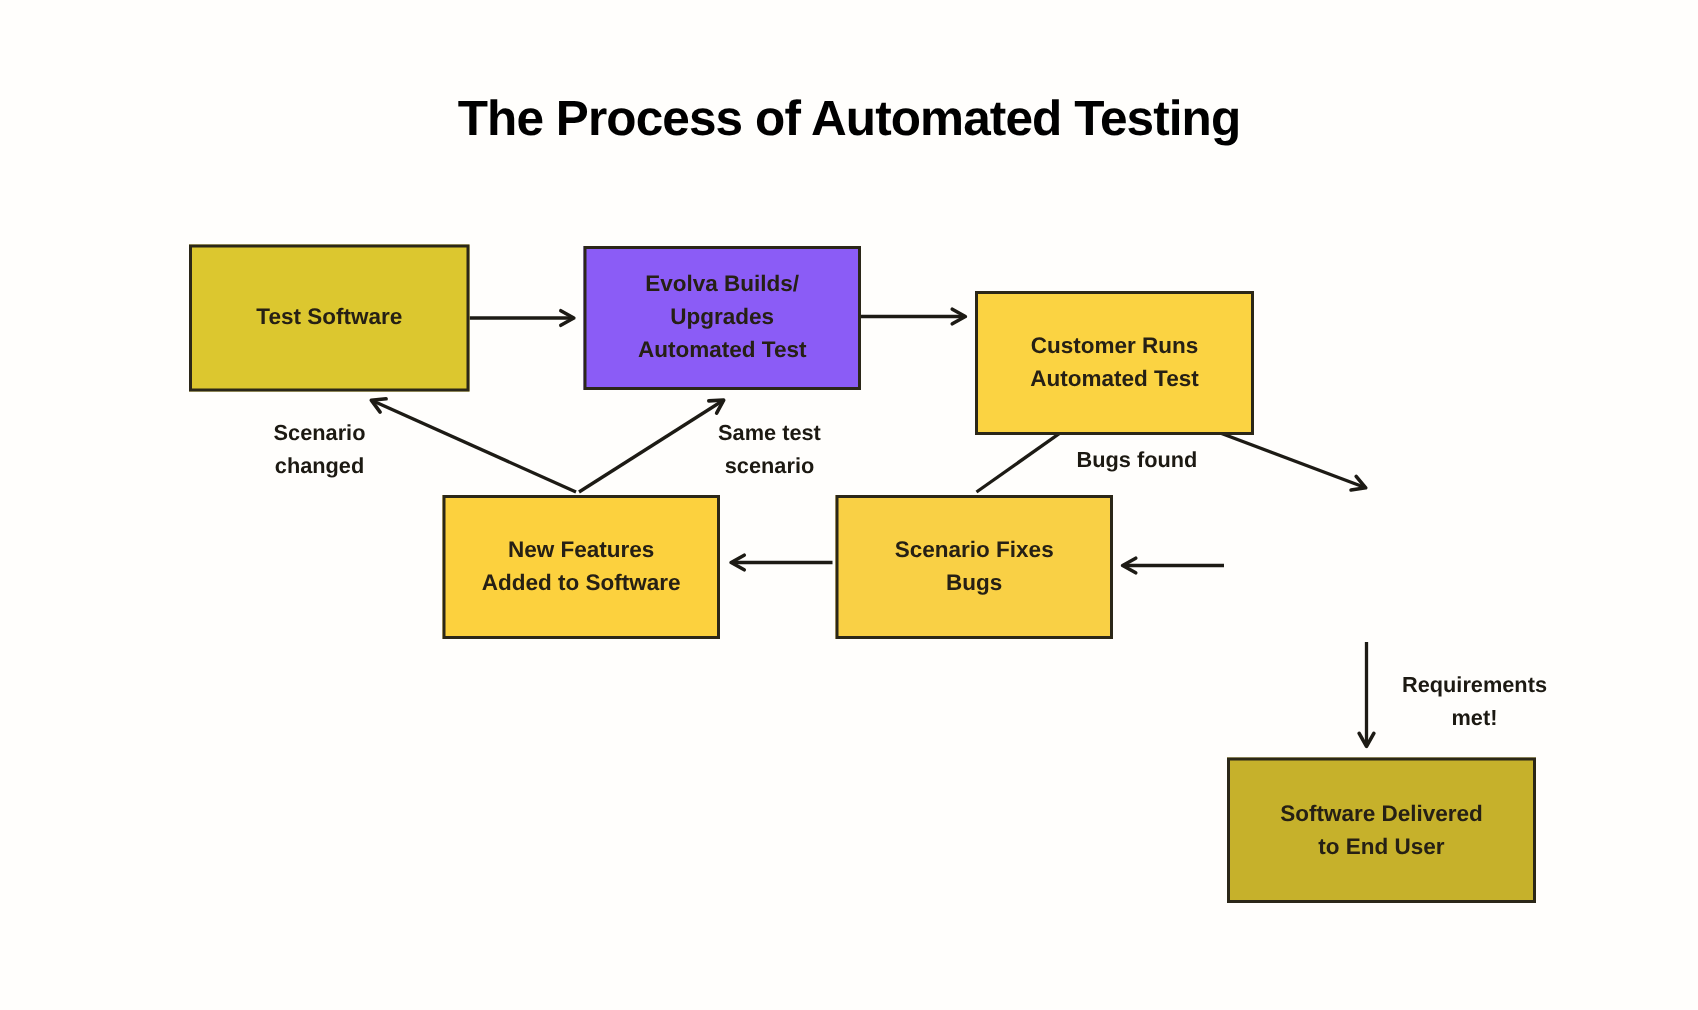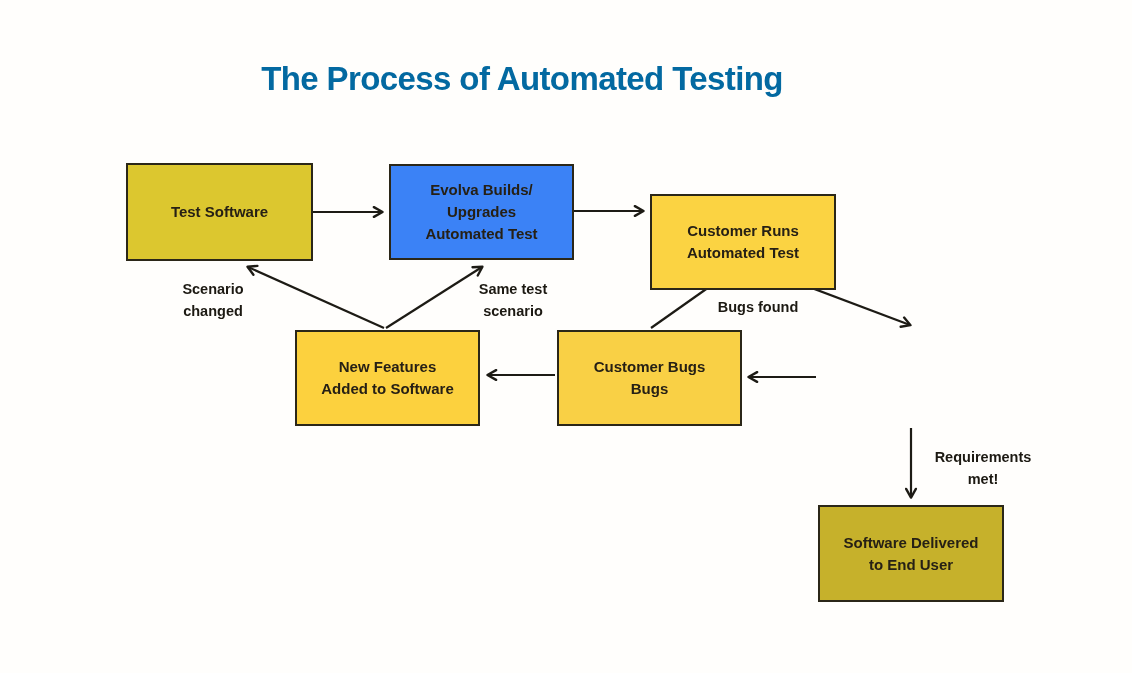--- a/index.html
+++ b/index.html
@@ -15,21 +15,22 @@
     overflow:hidden;
   }
   .title{
     position:absolute;
     left:0; top:60px;
     width:1044px;
     text-align:center;
     font-size:33px;
     font-weight:700;
     letter-spacing:-0.6px;
-    color:#0369a1;
+    color:#000000;
+    padding-left:44px;
   }
   .arrows{
     position:absolute;
     left:0; top:0;
     width:1132px;
     height:673px;
   }
   .node{
     position:absolute;
     display:flex;
@@ -56,21 +57,21 @@
     line-height:1.5;
     white-space:pre-line;
   }
   
   #n-test-scenario      {left:126px; top:163px; width:187px; height:98px;}
   #n-evolva             {left:389px; top:164px; width:185px; height:96px;}
   #n-customer-runs      {left:650px; top:164px; width:186px; height:96px;}
   #n-new-features       {left:295px; top:330px; width:185px; height:96px;}
   #n-customer-fixes     {left:557px; top:330px; width:185px; height:96px;}
   #n-testing-results    {left:818px; top:330px; width:186px; height:96px;}
-  #n-software-delivered {left:818px; top:505px; width:186px; height:97px;}
+  #n-software-delivered {left:818px; top:505px; width:206px; height:97px;}
   
   #el-scenario-changed  {left:158px; top:279px; width:110px;}
   #el-same-test         {left:458px; top:279px; width:110px;}
   #el-bugs-found        {left:703px; top:297px; width:110px;}
   #el-requirements-met  {left:926px; top:447px; width:114px;}
 </style>
 </head>
 <body>
 
 <div class="canvas">
@@ -93,38 +94,38 @@
       <line x1="384" y1="328" x2="248" y2="267" marker-end="url(#ah)"></line>
       <line x1="386" y1="328" x2="482" y2="267" marker-end="url(#ah)"></line>
       <line x1="911" y1="428" x2="911" y2="497" marker-end="url(#ah)"></line>
     </g>
   </svg>
 
   <div class="node" id="n-test-scenario" style="background: rgb(220, 199, 47);">
     <span class="lbl">Test Software</span>
   </div>
 
-  <div class="node" id="n-evolva" style="background: #3b82f6; justify-content: center;">
+  <div class="node" id="n-evolva" style="background: #8b5cf6; justify-content: center;">
     <span class="lbl">Evolva Builds/
 Upgrades
 Automated Test</span>
   </div>
 
   <div class="node" id="n-customer-runs" style="background: rgb(251, 211, 66); margin-top: 30px;">
     <span class="lbl">Customer Runs
 Automated Test</span>
   </div>
 
   <div class="node" id="n-new-features" style="background: rgb(252, 209, 62);">
     <span class="lbl">New Features
 Added to Software</span>
   </div>
 
   <div class="node" id="n-customer-fixes" style="background: rgb(249, 208, 69);">
-    <span class="lbl">Customer Bugs
+    <span class="lbl">Scenario Fixes
 Bugs</span>
   </div>
 
 
   <div class="node" id="n-software-delivered" style="background: rgb(198, 177, 43);">
     <span class="lbl">Software Delivered
 to End User</span>
   </div>
 
   <div class="edge-label" id="el-scenario-changed">Scenario

